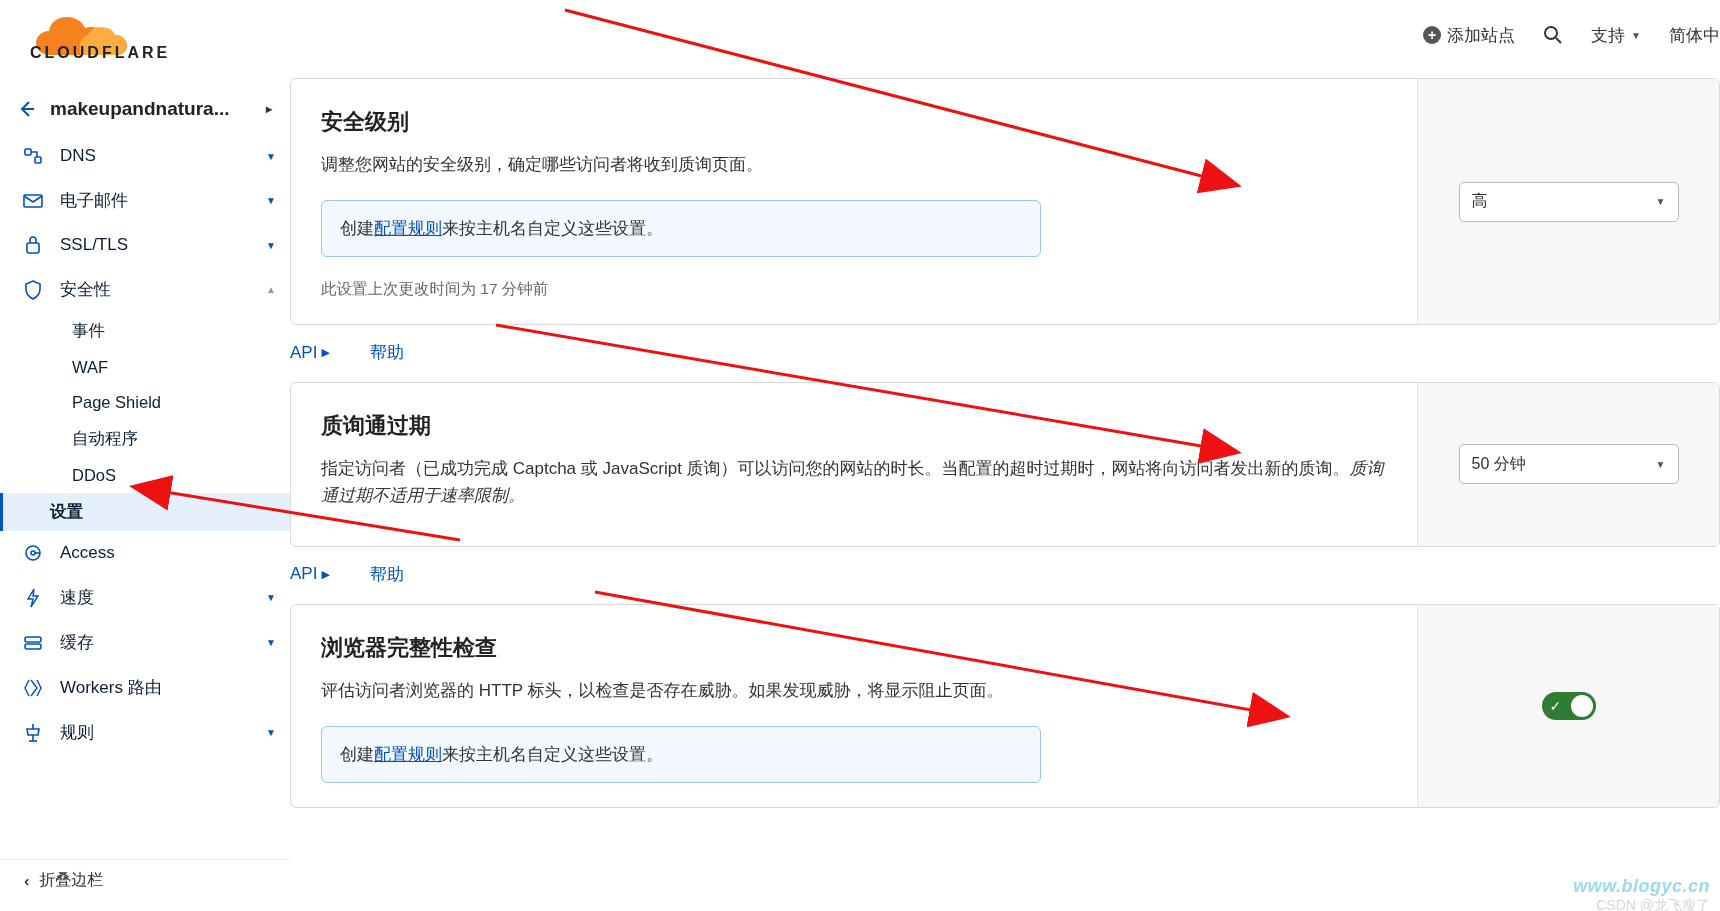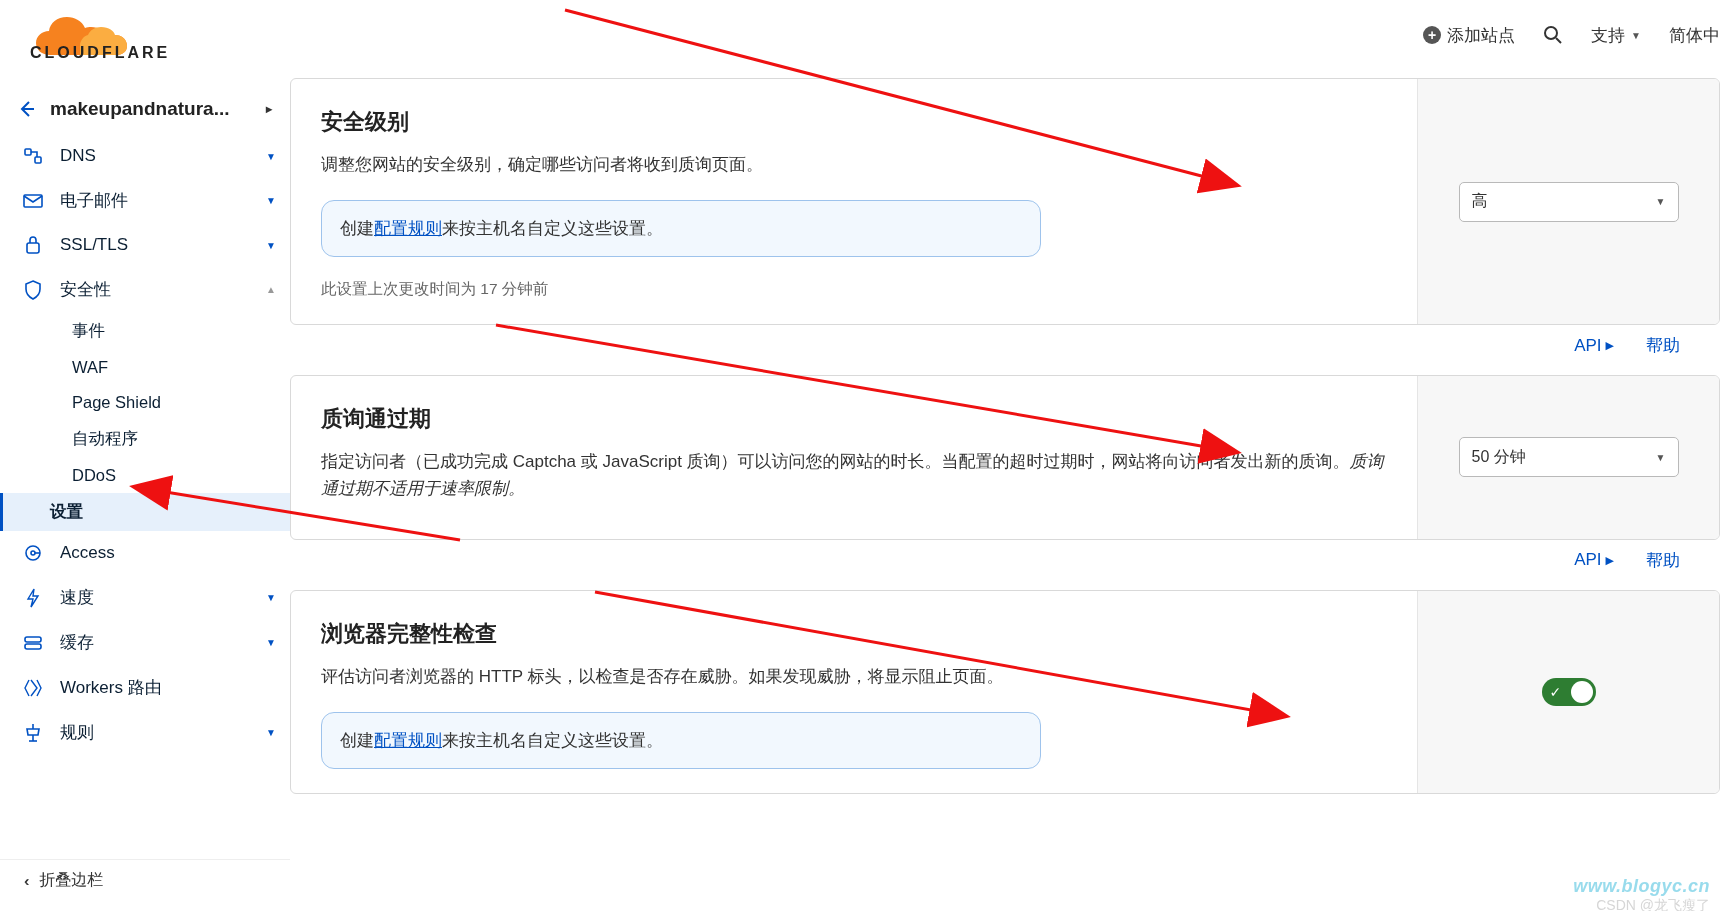--- a/index.html
+++ b/index.html
@@ -94,35 +94,35 @@
   .content {
     flex: 1;
     padding-top: 8px;
     position: relative;
   }
 
   .card {
     display: flex;
     border: 1px solid #d9d9d9;
     border-radius: 6px;
-    margin-bottom: 3px;
+    margin-bottom: 10px;
     overflow: hidden;
   }
   .card-main {
     flex: 1;
     padding: 28px 30px 24px 30px;
   }
   .card-title { font-size: 22px; font-weight: 700; margin-bottom: 14px; }
   .card-desc { font-size: 17px; color: #333; line-height: 1.6; }
   .card-desc .italic { font-style: italic; }
   .callout {
     margin-top: 22px;
     border: 1px solid #9ec3ec;
     background: #f2f8fe;
-    border-radius: 13px;
+    border-radius: 6px;
     padding: 16px 18px;
     font-size: 17px;
     color: #333;
     width: 720px;
     max-width: 100%;
   }
   .callout a { color: #0051c3; text-decoration: underline; cursor: pointer; }
   .card-foot {
     margin-top: 22px; font-size: 15.5px; color: #666;
   }
@@ -150,21 +150,21 @@
 
   .toggle {
     width: 54px; height: 28px; border-radius: 14px;
     background: #2e7d32; position: relative; cursor: pointer;
     display: flex; align-items: center;
   }
   .toggle .check { color: #fff; font-size: 14px; position: absolute; left: 8px; }
   .toggle .knob { width: 22px; height: 22px; border-radius: 50%; background: #fff; position: absolute; right: 3px; }
 
   .linkrow {
-    display: flex; gap: 32px; justify-content: flex-end;
+    display: flex; gap: 40px; justify-content: flex-start;
     padding: 6px 40px 18px 0;
     font-size: 17px;
   }
   .linkrow a { color: #0051c3; text-decoration: none; cursor: pointer; display: flex; align-items: center; gap: 4px; }
 
   
   .annot { position: absolute; top: 0; left: 0; width: 100%; height: 100%; pointer-events: none; z-index: 50; }
 
   
   .wm1 { position: absolute; right: 10px; bottom: 14px; color: #7fd3e8; font-size: 18px; font-weight: 600; font-style: italic; opacity: 0.8; letter-spacing: 0.5px; text-align: right;}

